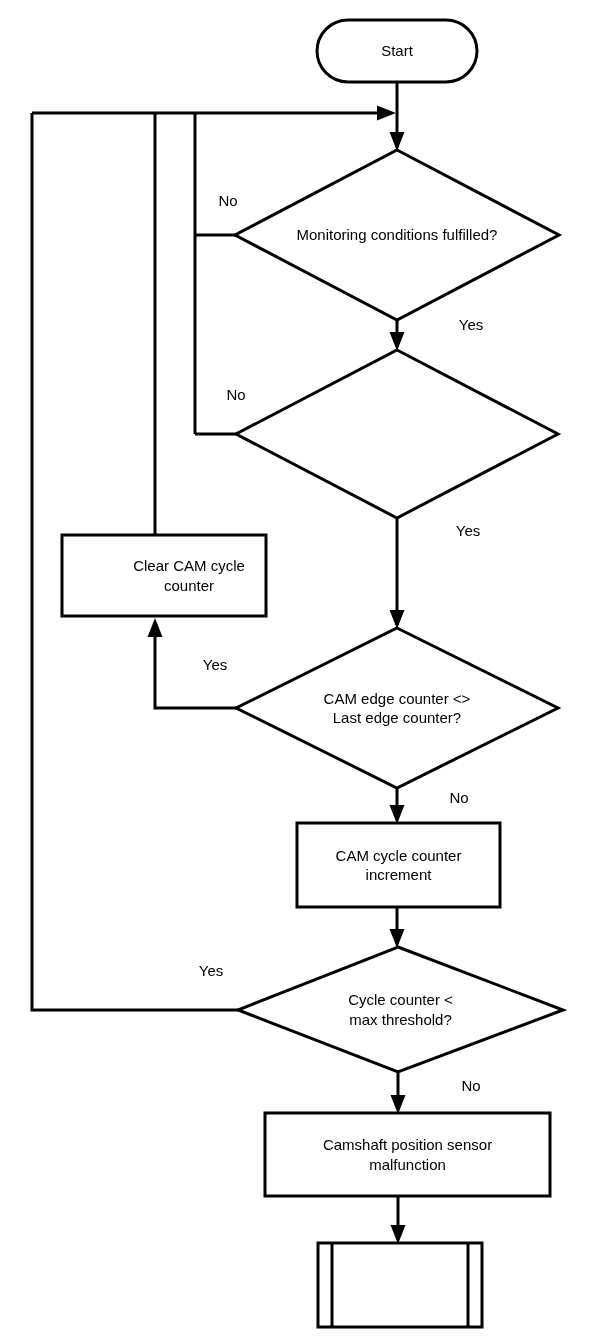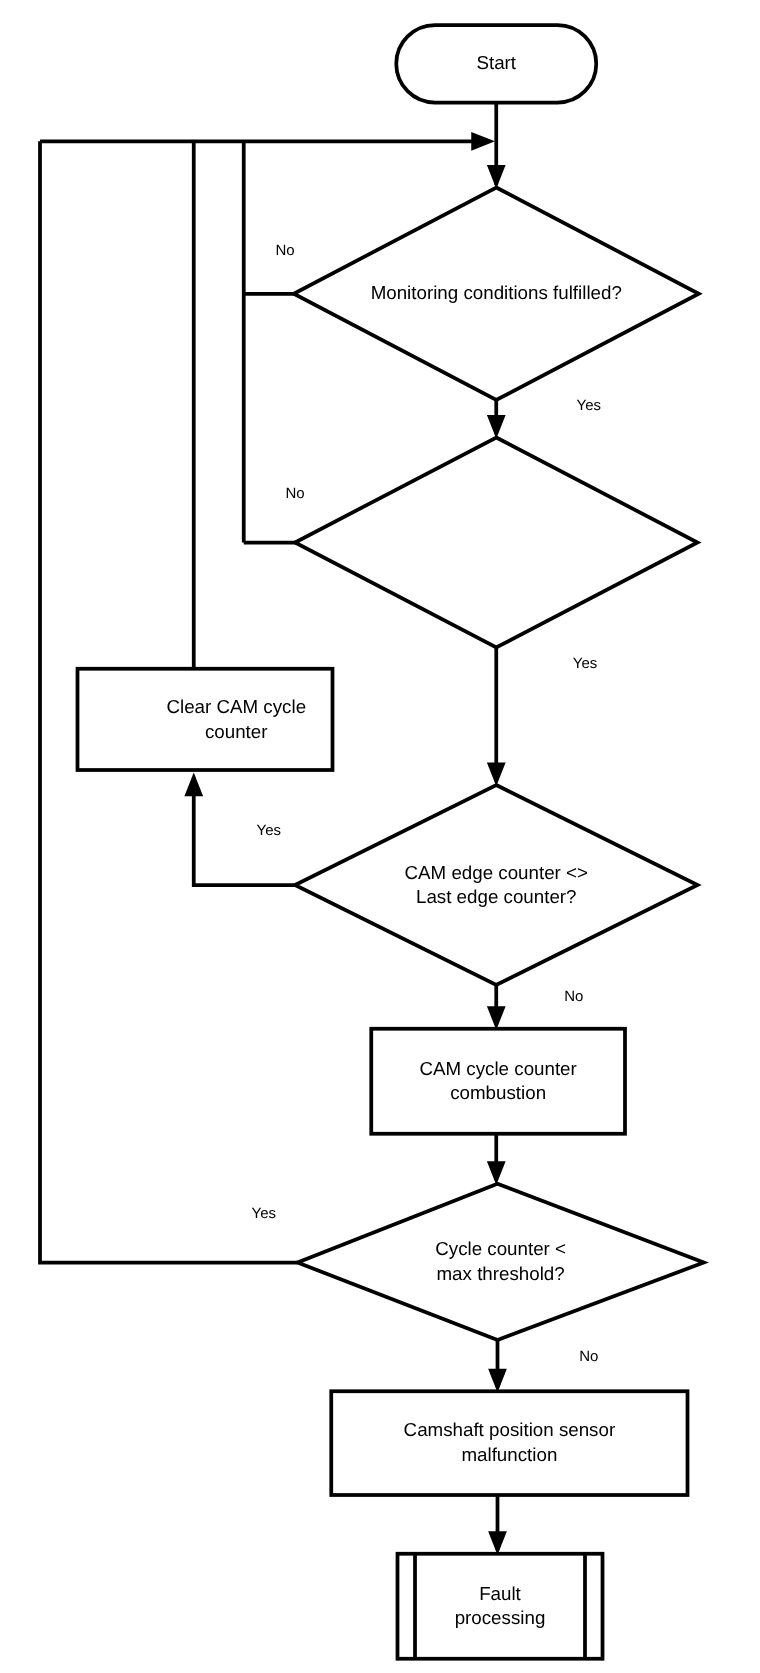--- a/index.html
+++ b/index.html
@@ -43,21 +43,21 @@
     text-align: center;
     white-space: pre-line;
     font-size: 15px;
     line-height: 1.28;
     color: #000000;
     pointer-events: none;
   }
   .edge-label {
     position: absolute;
     transform: translate(-50%, -50%);
-    font-size: 12px;
+    font-size: 15px;
     color: #000000;
     white-space: nowrap;
     pointer-events: none;
   }
 </style>
 </head>
 <body>
 
 <div class="canvas">
 
@@ -119,30 +119,28 @@
   <div class="node-label" style="left:235px; top:150px; width:324px; height:170px;">Monitoring conditions fulfilled?</div>
 
 
   <div class="node-label" style="left:62px; top:535px; width:204px; height:81px;padding-left:25px;">Clear CAM cycle
 counter</div>
 
   <div class="node-label" style="left:236px; top:628px; width:322px; height:160px;">CAM edge counter &lt;&gt;
 Last edge counter?</div>
 
   <div class="node-label" style="left:297px; top:823px; width:203px; height:84px;">CAM cycle counter
-combustion</div>
+increment</div>
 
   <div class="node-label" style="left:238px; top:947px; width:325px; height:125px;">Cycle counter &lt;
 max threshold?</div>
 
   <div class="node-label" style="left:265px; top:1113px; width:285px; height:83px;">Camshaft position sensor
 malfunction</div>
 
-  <div class="node-label" style="left:332px; top:1243px; width:136px; height:84px;">Fault
-processing</div>
 
   <div class="edge-label" style="left:228px; top:200px;">No</div>
 
   <div class="edge-label" style="left:471px; top:324px;">Yes</div>
 
   <div class="edge-label" style="left:236px; top:394px;">No</div>
 
   <div class="edge-label" style="left:468px; top:530px;">Yes</div>
 
   <div class="edge-label" style="left:215px; top:664px;">Yes</div>

